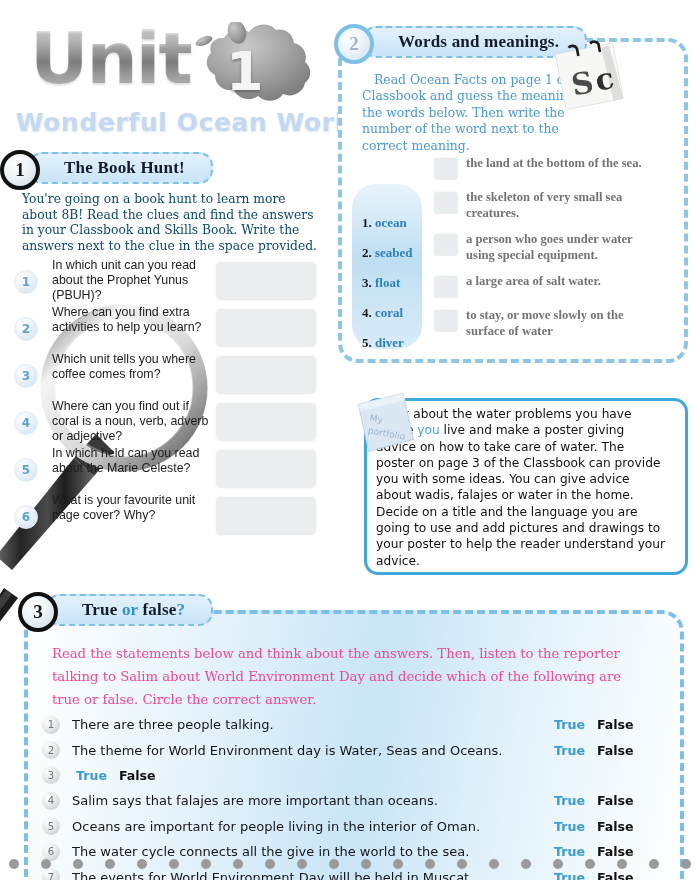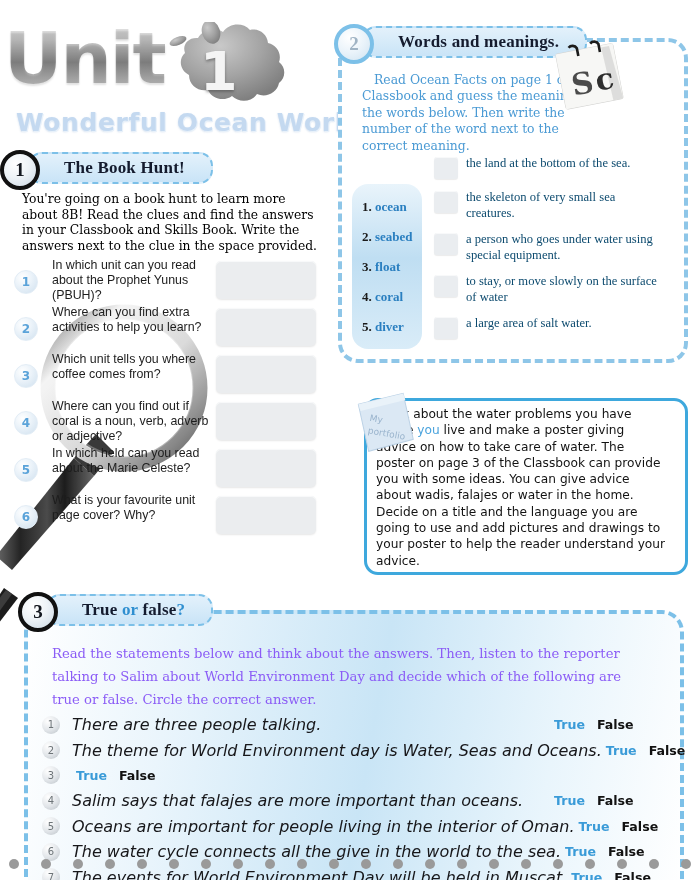--- a/index.html
+++ b/index.html
@@ -4,21 +4,21 @@
 <style>
   html,body{margin:0;padding:0;}
   body{
     width:699px;height:880px;overflow:hidden;position:relative;
     background:#ffffff;
     font-family:"Liberation Sans", sans-serif;
     -webkit-font-smoothing:antialiased;
   }
 
   
-  .unit-logo{position:absolute;left:4px;top:8px;width:300px;height:105px;}
+  .unit-logo{position:absolute;left:30px;top:8px;width:300px;height:105px;}
   .unit-word{
     position:absolute;left:0;top:8px;
     font-family:"DejaVu Sans", sans-serif;
     font-weight:bold;font-size:72px;letter-spacing:-2px;
     background:linear-gradient(180deg,#f2f2f2 0%,#cfcfcf 28%,#8e8e8e 55%,#b9b9b9 75%,#e9e9e9 100%);
     -webkit-background-clip:text;background-clip:text;color:transparent;
     text-shadow:0 2px 2px rgba(0,0,0,.12);
   }
   .blob{position:absolute;left:152px;top:14px;width:140px;height:96px;}
   .blob-num{
@@ -55,21 +55,21 @@
   }
   .badge.dark{border:4px solid #111111;}
   .badge.blue{border:4px solid #7cc0e8;color:#9fb3c4;
       background:radial-gradient(circle at 36% 30%,#ffffff 0%,#eaf3fa 50%,#cfe3f1 100%);}
 
   
   #sec1{position:absolute;left:0px;top:150px;width:340px;}
   #sec1 .intro{
     position:absolute;left:22px;top:42px;width:300px;
     font-family:"DejaVu Serif", serif;font-size:12.3px;line-height:15.6px;
-    color:#000000;
+    color:#0c4a6e;
   }
   .q-list{position:absolute;left:8px;top:108px;width:330px;}
   .q-row{position:relative;height:47px;}
   .q-num{
     position:absolute;left:6px;top:12px;width:22px;height:22px;border-radius:50%;
     background:radial-gradient(circle at 35% 30%,#ffffff 0%,#eaf2f9 45%,#cfe0ee 100%);
     border:1px solid #e3edf6;
     display:flex;align-items:center;justify-content:center;
     font-family:"DejaVu Sans", sans-serif;font-weight:bold;font-size:12px;color:#5ba3d9;
     z-index:3;
@@ -94,38 +94,38 @@
     border:4px dashed #8ec6e8;border-radius:20px;background:#ffffff;
   }
   #sec2 .sec-head{left:0px;top:0px;z-index:5;}
   #sec2 .intro{
     position:absolute;left:28px;top:48px;width:242px;
     font-family:"DejaVu Serif", serif;font-size:12.4px;line-height:16.4px;
     color:#4a9ad4;text-indent:12px;
   }
   .wordbox{
     position:absolute;left:18px;top:160px;width:70px;height:165px;
-    border-radius:16px;
+    border-radius:24px;
     background:linear-gradient(180deg,#e9f4fb 0%,#bfdef2 45%,#d9ecf8 100%);
-    padding:8px 0 0 10px;box-sizing:border-box;
+    padding:24px 0 0 10px;box-sizing:border-box;
   }
   .word{
     font-family:"Liberation Serif", serif;font-size:13px;font-weight:bold;
     color:#1b1b1b;line-height:30px;white-space:nowrap;
   }
   .word b{color:#2a7fc0;font-weight:bold;}
   .meanings{position:absolute;left:100px;top:132px;width:230px;}
   .meaning-row{display:flex;align-items:flex-start;margin-bottom:11px;}
   .m-box{
     width:24px;height:22px;flex:0 0 24px;margin-right:8px;margin-top:1px;
     background:#eaedf0;border-radius:3px;
     box-shadow:inset 0 1px 0 #f8f9fa,0 1px 1px rgba(0,0,0,.08);
   }
   .m-text{
-    font-family:"Liberation Serif", serif;font-size:12.6px;line-height:15.5px;color:#0c4a6e;
+    font-family:"Liberation Serif", serif;font-size:12.6px;line-height:15.5px;color:#737373;font-weight:bold;
   }
   .dictionary{position:absolute;left:214px;top:10px;width:86px;height:80px;z-index:6;}
 
   
   #portfolio{position:absolute;left:352px;top:392px;width:336px;height:183px;}
   .pf-panel{
     position:absolute;left:12px;top:6px;right:0;bottom:0;
     border:3px solid #3ea8dd;border-radius:14px;background:#ffffff;
   }
   .pf-text{
@@ -138,34 +138,34 @@
   
   #sec3{position:absolute;left:16px;top:592px;width:672px;height:288px;}
   .panel3{
     position:absolute;left:8px;top:18px;right:4px;bottom:-30px;
     border:4px dashed #7cc0e8;border-radius:22px;
     background:linear-gradient(100deg,#ffffff 0%,#eaf5fc 22%,#c9e5f6 52%,#e9f5fc 78%,#ffffff 100%);
   }
   #sec3 .sec-head{left:2px;top:0px;z-index:6;}
   .tf-intro{
     position:absolute;left:36px;top:50px;width:600px;
-    font-family:"DejaVu Serif", serif;font-size:13.2px;line-height:23px;color:#8b5cf6;
+    font-family:"DejaVu Serif", serif;font-size:13.2px;line-height:23px;color:#ec4899;
   }
   .tf-list{position:absolute;left:26px;top:120px;width:630px;}
   .tf-row{position:relative;height:25.4px;display:flex;align-items:center;}
   .tf-num{
     width:18px;height:18px;flex:0 0 18px;border-radius:50%;
     background:radial-gradient(circle at 34% 28%,#ffffff 0%,#e0e4e8 55%,#b9c0c6 100%);
     display:flex;align-items:center;justify-content:center;
     font-family:"DejaVu Sans", sans-serif;font-size:10px;color:#6d7478;
     margin-right:12px;
   }
   .tf-stmt{
     flex:1 1 auto;
-    font-family:"DejaVu Sans", sans-serif;font-size:16px;color:#17171a;white-space:nowrap;font-style:italic;
+    font-family:"DejaVu Sans", sans-serif;font-size:13px;color:#17171a;white-space:nowrap;
   }
   .tf-opts{flex:0 0 118px;display:flex;gap:12px;justify-content:flex-start;padding-left:4px;}
   .opt-true{font-family:"DejaVu Sans", sans-serif;font-weight:bold;font-size:12.6px;color:#3a9bd8;}
   .opt-false{font-family:"DejaVu Sans", sans-serif;font-weight:bold;font-size:12.6px;color:#121212;}
 
   
   .dot-strip{position:absolute;left:0px;top:855px;width:699px;height:18px;z-index:9;}
 
   
   .pen{position:absolute;left:-16px;top:584px;width:46px;height:40px;z-index:3;}
@@ -316,25 +316,25 @@
     <div class="meaning-row">
       <div class="m-box"></div>
       <div class="m-text">the skeleton of very small sea creatures.</div>
     </div>
     <div class="meaning-row">
       <div class="m-box"></div>
       <div class="m-text">a person who goes under water using special equipment.</div>
     </div>
     <div class="meaning-row">
       <div class="m-box"></div>
-      <div class="m-text">to stay, or move slowly on the surface of water</div>
+      <div class="m-text">a large area of salt water.</div>
     </div>
     <div class="meaning-row">
       <div class="m-box"></div>
-      <div class="m-text">a large area of salt water.</div>
+      <div class="m-text">to stay, or move slowly on the surface of water</div>
     </div>
   </div>
 </div>
 
 <div id="portfolio">
   <div class="pf-panel"></div>
 
   <svg class="pf-icon" viewBox="0 0 66 62">
     <g transform="rotate(-10 33 31)">
       <path d="M10 8 L56 5 L58 52 L12 56 Z" fill="#dbe8f4" stroke="#bcd2e6" stroke-width="1"></path>

